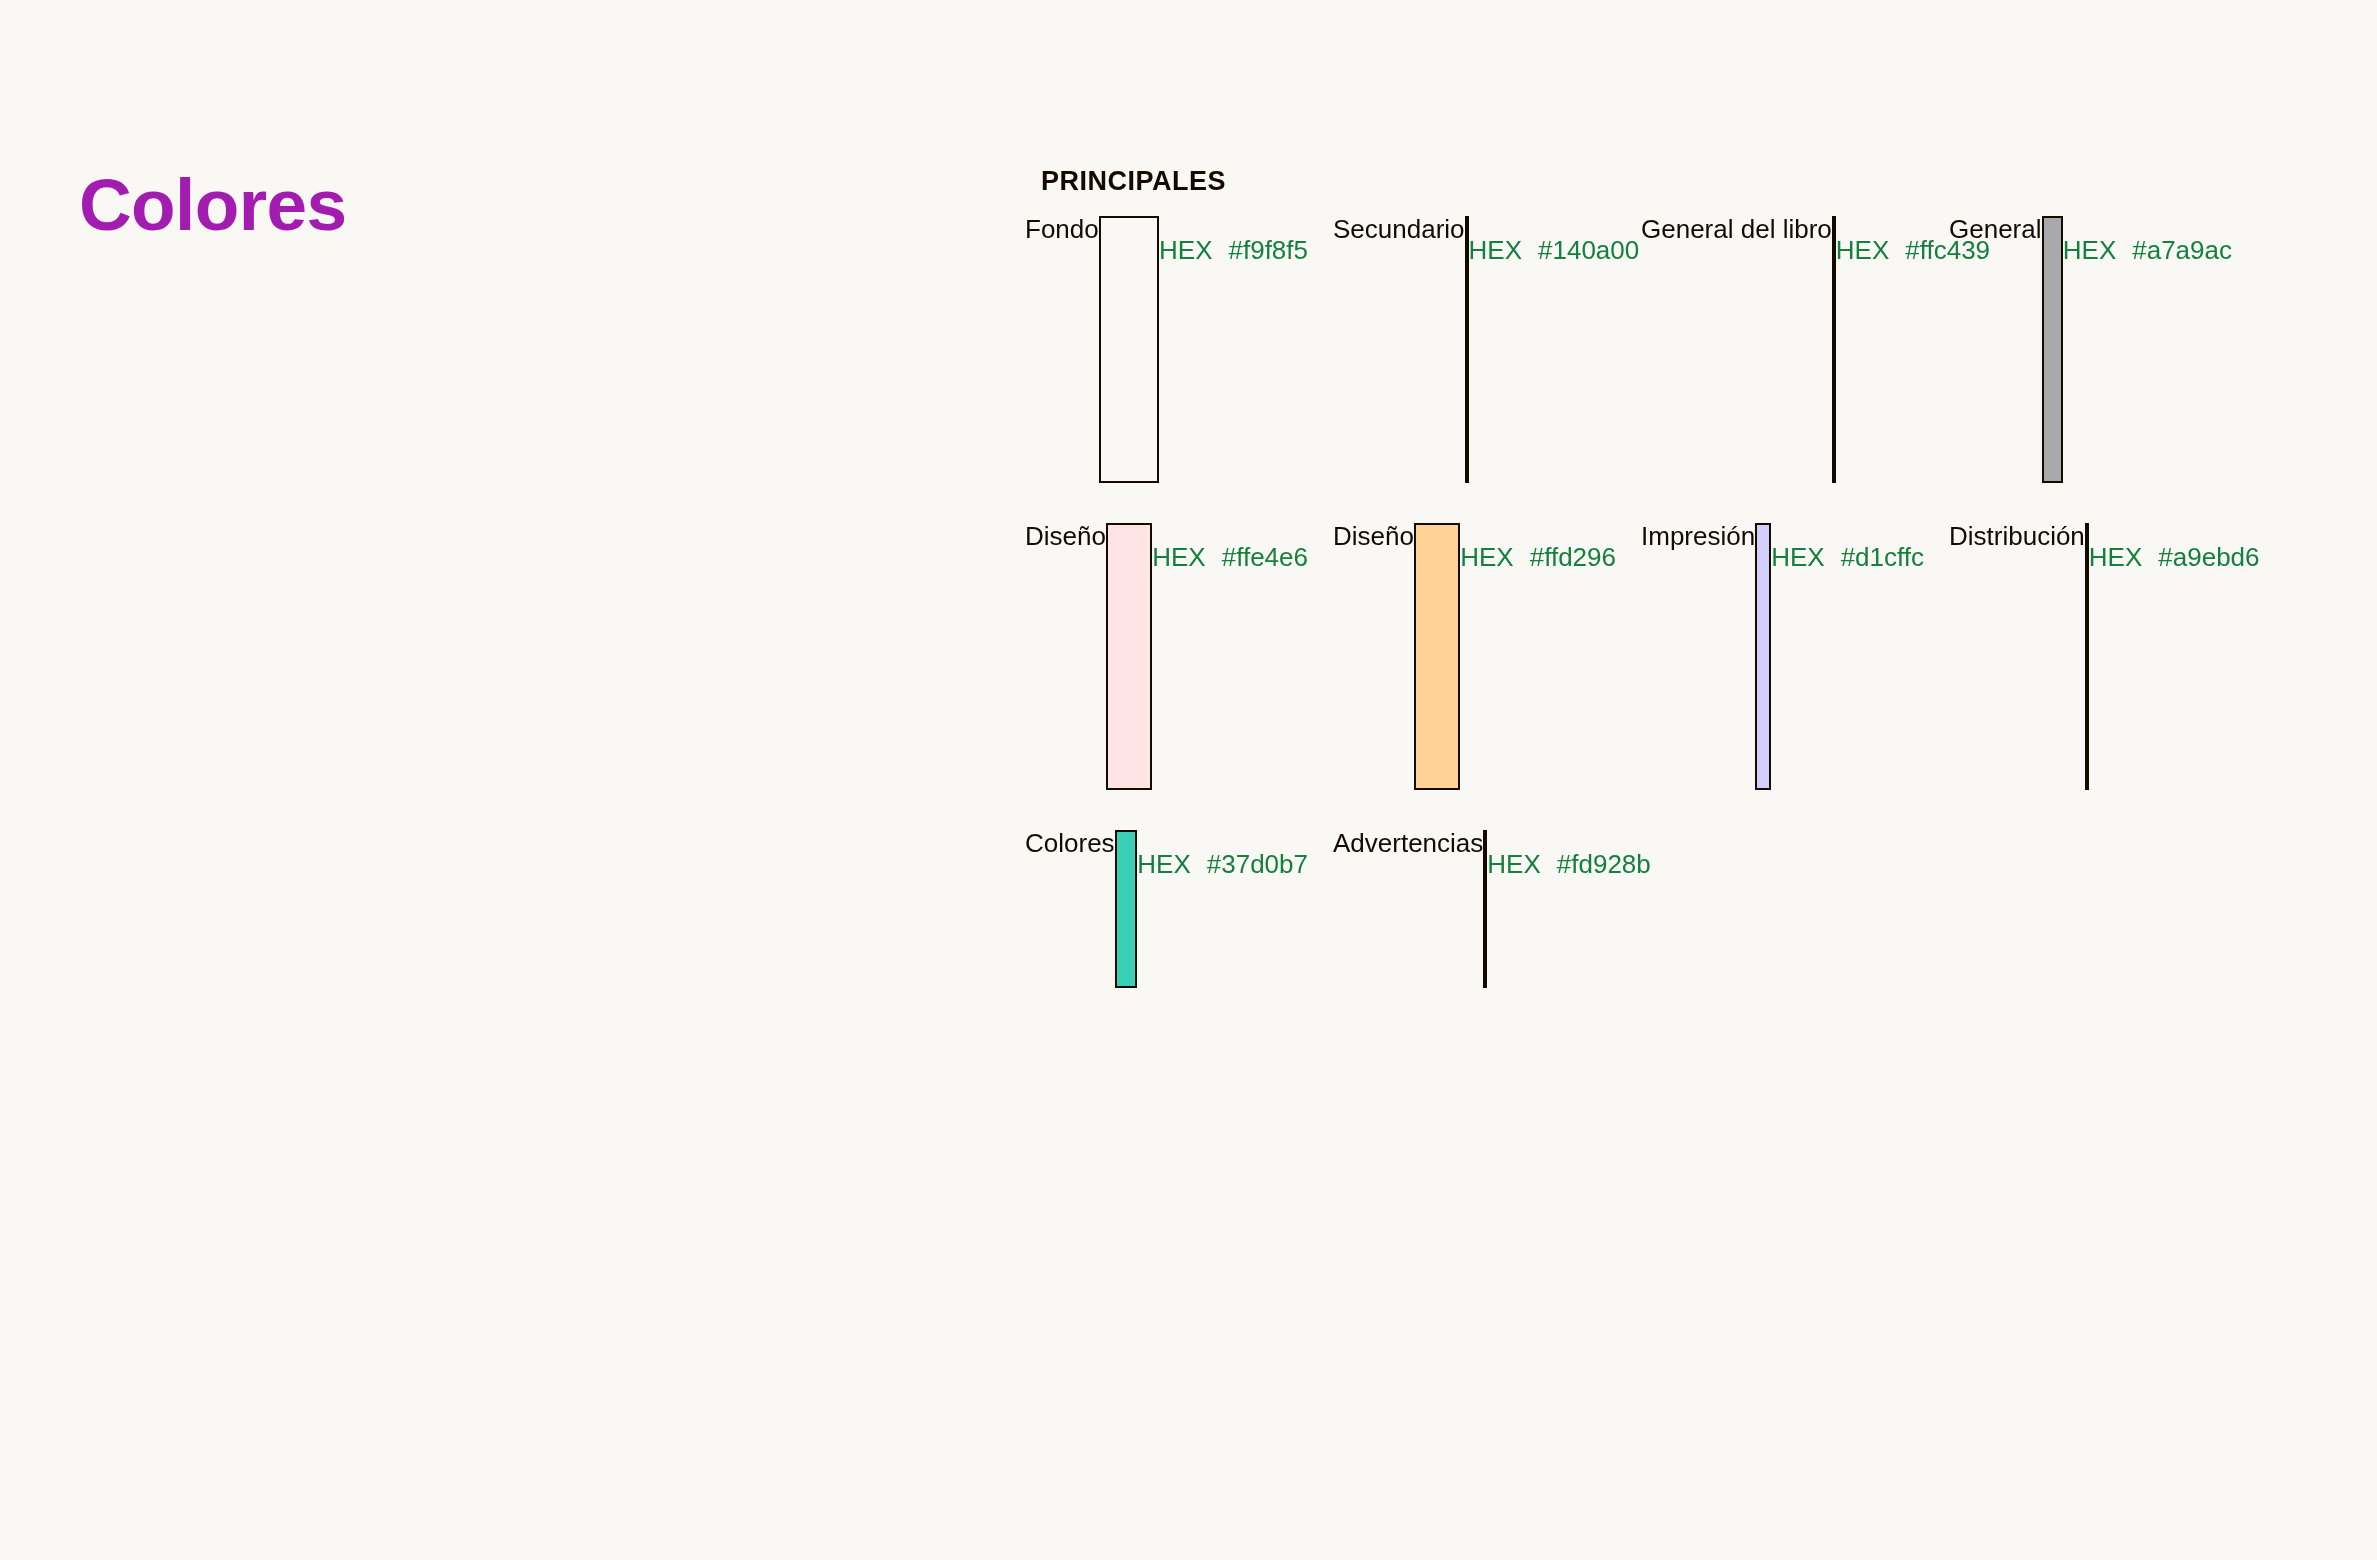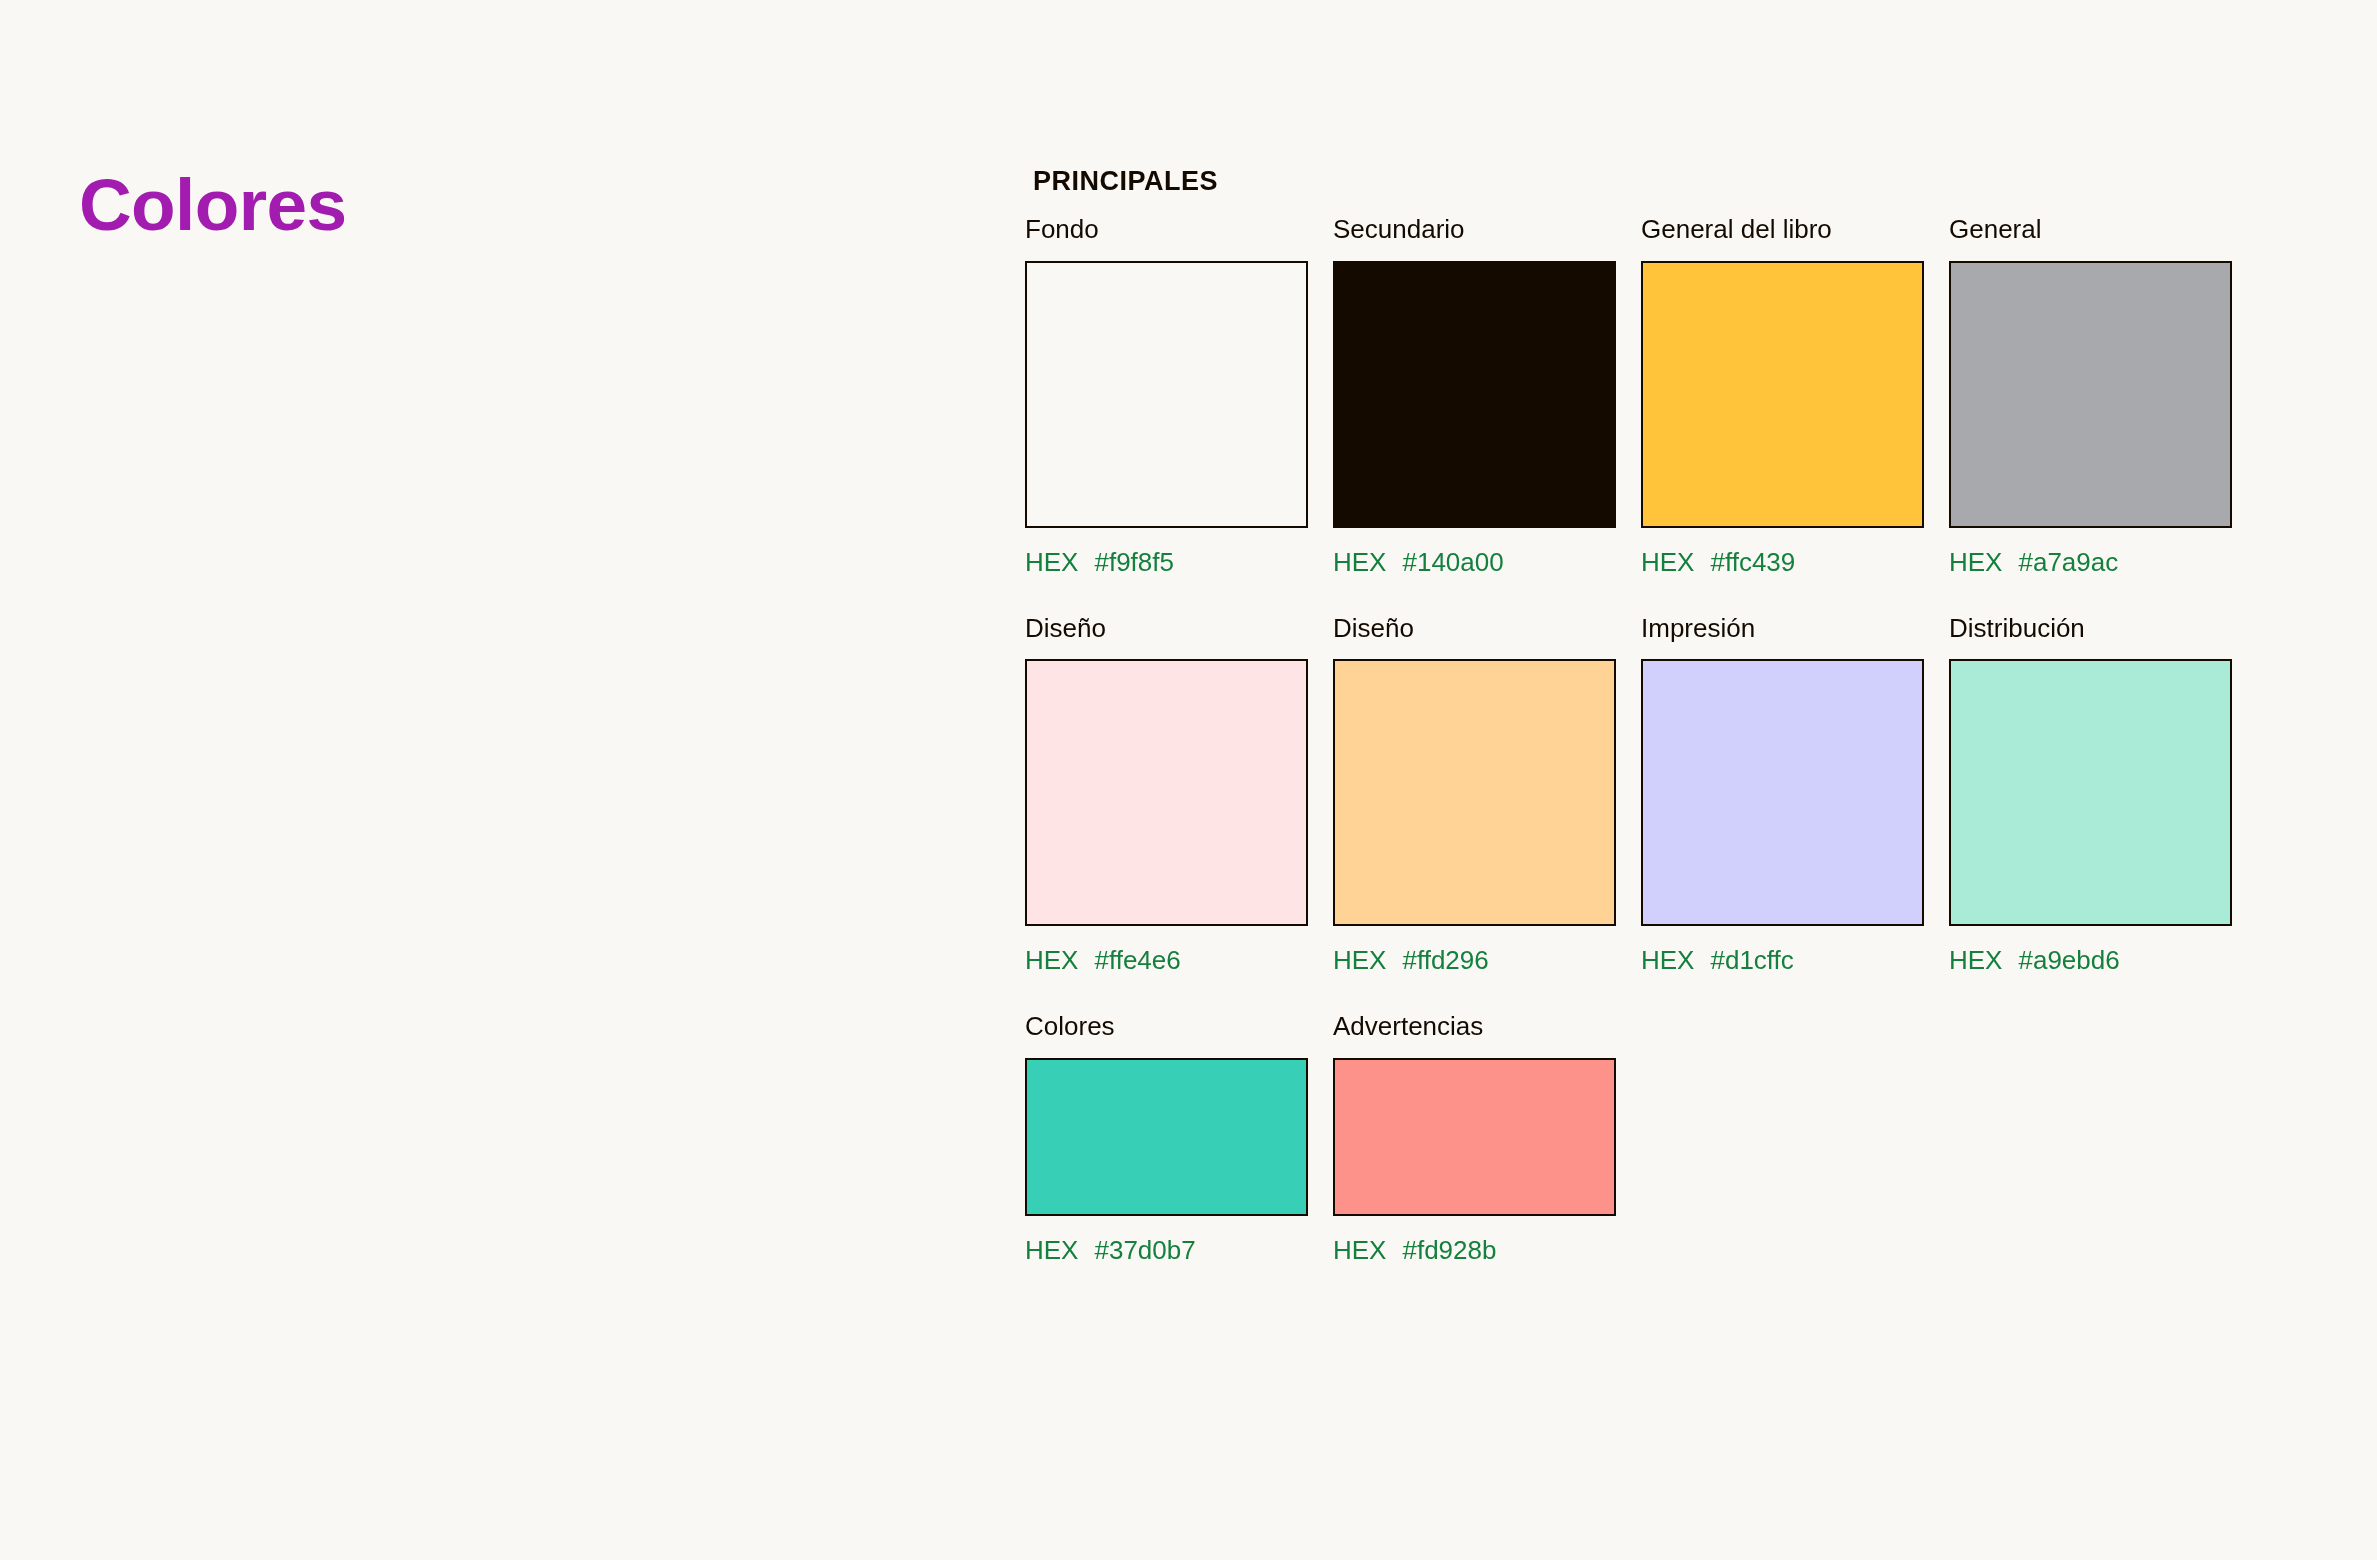--- a/index.html
+++ b/index.html
@@ -40,34 +40,34 @@
   .section {
     margin-bottom: 0;
   }
 
   .section-title {
     font-size: 27px;
     font-weight: 700;
     letter-spacing: 0.5px;
     line-height: 1;
     color: #140a00;
-    margin: 0 0 21px 8px;
+    margin: 0 0 21px 16px;
     white-space: nowrap;
   }
 
   .swatch-row {
     display: flex;
     gap: 25px;
   }
 
   .swatch-cell {
     width: 283px;
     flex: 0 0 283px;
     display: flex;
-    flex-direction: column;
+    flex-direction: row;
   }
 
   .swatch-name {
     font-size: 26px;
     font-weight: 400;
     line-height: 1;
     color: #140a00;
     margin-bottom: 18.6px;
     white-space: nowrap;
   }

